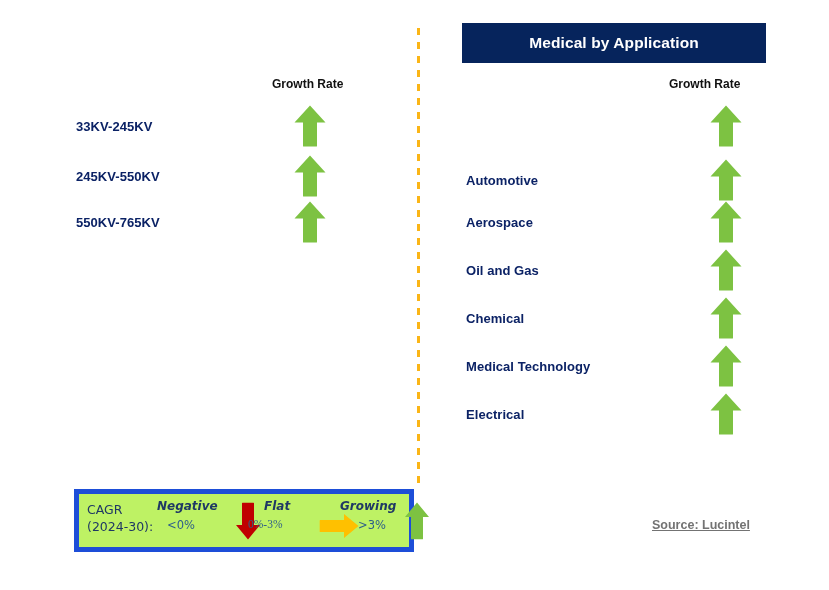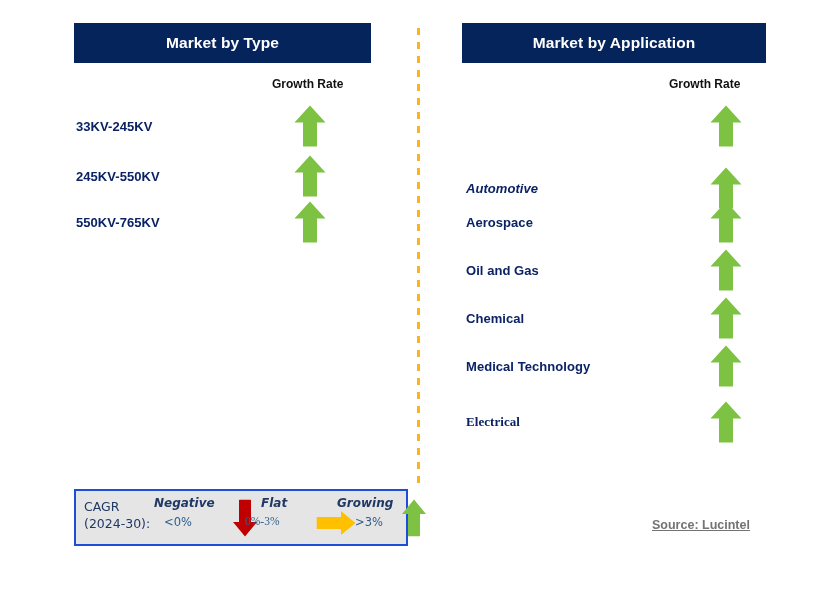--- a/index.html
+++ b/index.html
@@ -88,22 +88,22 @@
     background-repeat: repeat-y;
   }
 
   
   #legend-box {
     position: absolute;
     left: 74px;
     top: 489px;
     width: 330px;
     height: 53px;
-    border: 2px solid #1d4ed8;
-    background: #e5e5e5;
+    border: 5px solid #1d4ed8;
+    background: #bef264;
   }
   .legend-cagr {
     position: absolute;
     left: 8px;
     top: 7px;
     font-size: 12.5px;
     color: #1F3864;
     line-height: 17px;
     font-family: "DejaVu Sans", sans-serif;
     white-space: nowrap;
@@ -142,21 +142,20 @@
     color: #737373;
     white-space: nowrap;
     text-decoration: underline;
   }
 </style>
 </head>
 <body>
 
 <div class="canvas">
 
-  <div id="header-type" class="col-header">Market by Type</div>
 
   <div id="growth-caption-type" class="growth-caption">Growth Rate</div>
 
   <div class="col-type">
 
     <div class="seg-row" style="top:102px;">
       <span class="seg-label">33KV-245KV</span>
       <span class="seg-arrow">
         <svg width="34" height="44" viewBox="0 0 34 44" aria-hidden="true">
           <path d="M17 1.5 L32.5 18.5 L24 18.5 L24 42 Q24 42.6 23.4 42.6 L10.6 42.6 Q10 42.6 10 42 L10 18.5 L1.5 18.5 Z" fill="#7DC242"></path>
@@ -179,35 +178,35 @@
         <svg width="34" height="44" viewBox="0 0 34 44" aria-hidden="true">
           <path d="M17 1.5 L32.5 18.5 L24 18.5 L24 42 Q24 42.6 23.4 42.6 L10.6 42.6 Q10 42.6 10 42 L10 18.5 L1.5 18.5 Z" fill="#7DC242"></path>
         </svg>
       </span>
     </div>
 
   </div>
 
   <div id="divider"></div>
 
-  <div id="header-app" class="col-header">Market by Application</div>
+  <div id="header-app" class="col-header">Medical by Application</div>
 
   <div id="growth-caption-app" class="growth-caption">Growth Rate</div>
 
   <div class="col-app">
 
     <div class="seg-row" style="top:102px;">
       <span class="seg-arrow">
         <svg width="34" height="44" viewBox="0 0 34 44" aria-hidden="true">
           <path d="M17 1.5 L32.5 18.5 L24 18.5 L24 42 Q24 42.6 23.4 42.6 L10.6 42.6 Q10 42.6 10 42 L10 18.5 L1.5 18.5 Z" fill="#7DC242"></path>
         </svg>
       </span>
     </div>
 
-    <div class="seg-row" style="top:164px;font-style:italic;">
+    <div class="seg-row" style="top:156px;">
       <span class="seg-label">Automotive</span>
       <span class="seg-arrow">
         <svg width="34" height="44" viewBox="0 0 34 44" aria-hidden="true">
           <path d="M17 1.5 L32.5 18.5 L24 18.5 L24 42 Q24 42.6 23.4 42.6 L10.6 42.6 Q10 42.6 10 42 L10 18.5 L1.5 18.5 Z" fill="#7DC242"></path>
         </svg>
       </span>
     </div>
 
     <div class="seg-row" style="top:198px;">
       <span class="seg-label">Aerospace</span>
@@ -238,21 +237,21 @@
 
     <div class="seg-row" style="top:342px;">
       <span class="seg-label">Medical Technology</span>
       <span class="seg-arrow">
         <svg width="34" height="44" viewBox="0 0 34 44" aria-hidden="true">
           <path d="M17 1.5 L32.5 18.5 L24 18.5 L24 42 Q24 42.6 23.4 42.6 L10.6 42.6 Q10 42.6 10 42 L10 18.5 L1.5 18.5 Z" fill="#7DC242"></path>
         </svg>
       </span>
     </div>
 
-    <div class="seg-row" style="top:398px;font-family:Liberation Serif, serif;">
+    <div class="seg-row" style="top:390px;">
       <span class="seg-label">Electrical</span>
       <span class="seg-arrow">
         <svg width="34" height="44" viewBox="0 0 34 44" aria-hidden="true">
           <path d="M17 1.5 L32.5 18.5 L24 18.5 L24 42 Q24 42.6 23.4 42.6 L10.6 42.6 Q10 42.6 10 42 L10 18.5 L1.5 18.5 Z" fill="#7DC242"></path>
         </svg>
       </span>
     </div>
 
   </div>
 

